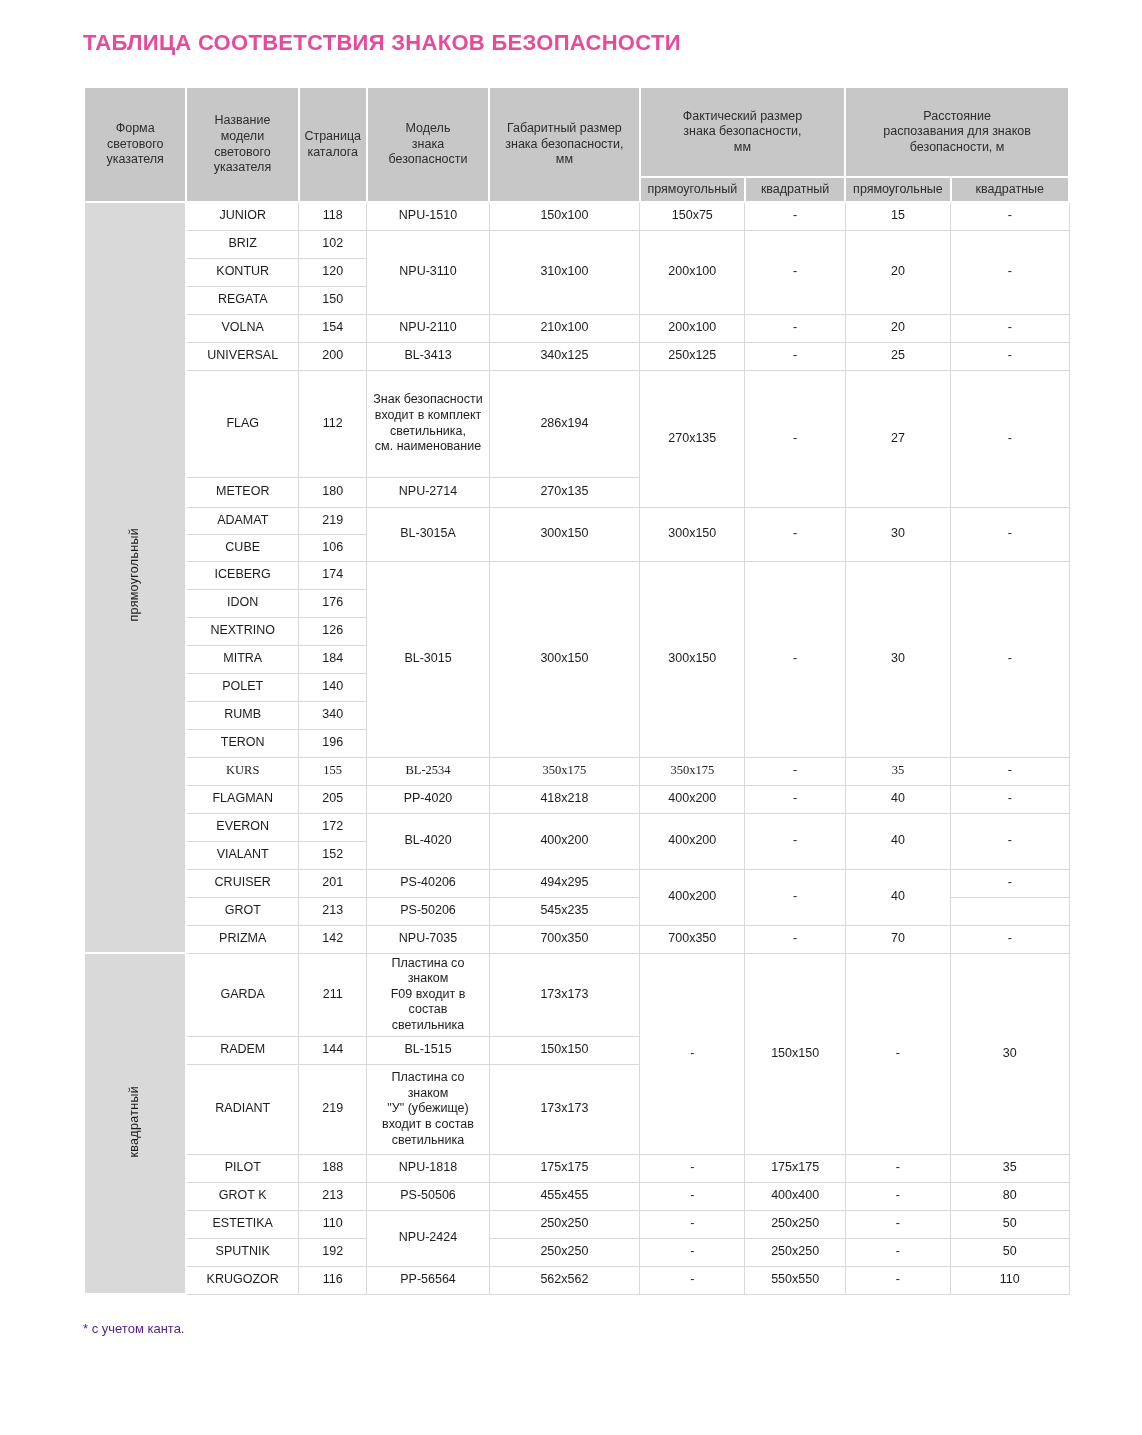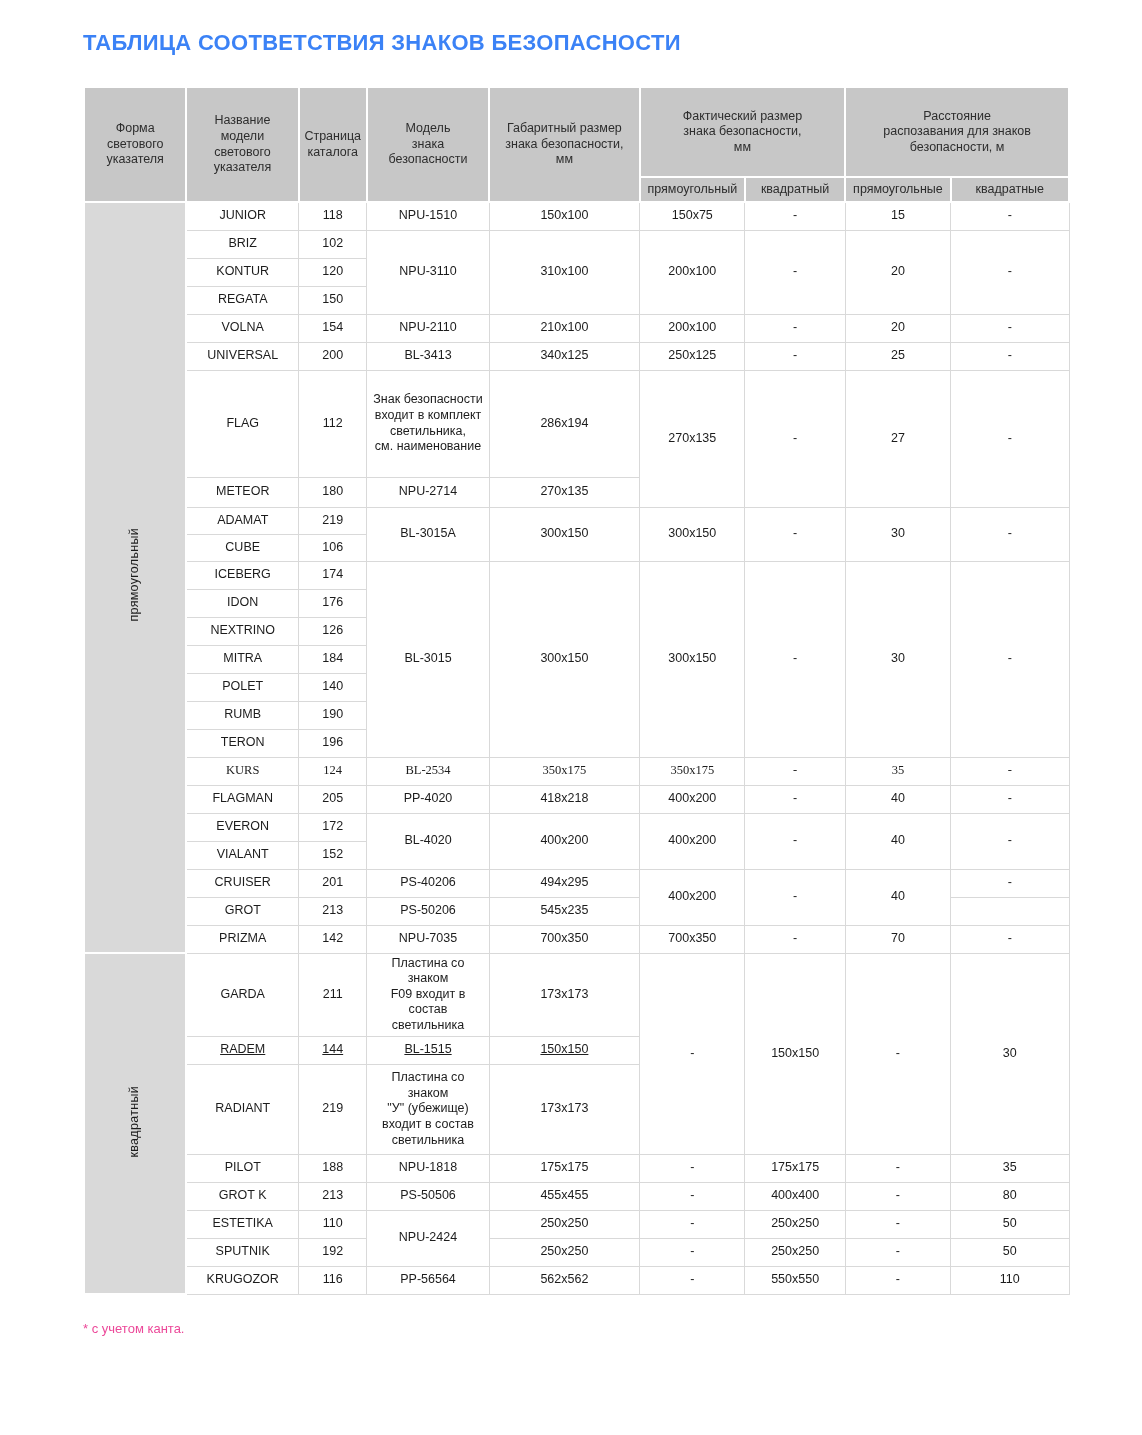--- a/index.html
+++ b/index.html
@@ -5,21 +5,21 @@
   html,body{margin:0;padding:0;background:#ffffff;}
   body{
     width:1142px;height:1435px;
     font-family:"Liberation Sans", sans-serif;
     color:#1f1f1f;
     -webkit-font-smoothing:antialiased;
   }
   .page{padding:30px 70px 0 83px;}
   .page-title{
     font-size:22px;font-weight:bold;letter-spacing:.3px;
-    color:#3b82f6;margin:0 0 30px 0;
+    color:#ec4899;margin:0 0 30px 0;
   }
   table.spec{
     border-collapse:collapse;table-layout:fixed;width:987px;
   }
   table.spec th, table.spec td{
     text-align:center;vertical-align:middle;
     font-size:12.5px;line-height:1.25;
     padding:2px 4px;overflow:hidden;
   }
   th.hdr{
@@ -35,21 +35,21 @@
   }
   td.shape span{
     display:inline-block;
     writing-mode:vertical-rl;transform:rotate(180deg);
     font-size:12.5px;color:#1c1c1c;letter-spacing:.3px;
   }
   td.txt{font-size:12px;line-height:1.3;white-space:pre-line;padding:4px 5px;}
   td.vtop{vertical-align:top;padding-top:6px;}
   .footnotes{margin-top:24px;max-width:1000px;}
   .footnote{
-    font-size:13px;line-height:1.5;color:#ec4899;margin:0 0 22px 0;
+    font-size:13px;line-height:1.5;color:#4c1d95;margin:0 0 22px 0;
   }
 </style>
 </head>
 <body>
 
 <div class="page">
   <h1 class="page-title">ТАБЛИЦА СООТВЕТСТВИЯ ЗНАКОВ БЕЗОПАСНОСТИ</h1>
 
   <table class="spec">
     <colgroup>
@@ -196,29 +196,29 @@
         <tr style="height: 28px;">
           <td class="cell">MITRA</td>
           <td class="cell">184</td>
         </tr>
         <tr style="height: 28px;">
           <td class="cell">POLET</td>
           <td class="cell">140</td>
         </tr>
         <tr style="height: 28px;">
           <td class="cell">RUMB</td>
-          <td class="cell">190</td>
+          <td class="cell">340</td>
         </tr>
         <tr style="height: 28px;">
           <td class="cell">TERON</td>
           <td class="cell">196</td>
         </tr>
         <tr style="height: 28px; font-family: Liberation Serif, serif;">
           <td class="cell">KURS</td>
-          <td class="cell">124</td>
+          <td class="cell">155</td>
           <td class="cell">BL-2534</td>
           <td class="cell">350x175</td>
           <td class="cell">350x175</td>
           <td class="cell">-</td>
           <td class="cell">35</td>
           <td class="cell">-</td>
         </tr>
         <tr style="height: 28px;">
           <td class="cell">FLAGMAN</td>
           <td class="cell">205</td>
@@ -276,21 +276,21 @@
           <td class="cell">211</td>
           <td class="cell txt">Пластина со знаком
 F09 входит в состав
 светильника</td>
           <td class="cell">173x173</td>
           <td class="cell" rowspan="3">-</td>
           <td class="cell" rowspan="3">150x150</td>
           <td class="cell" rowspan="3">-</td>
           <td class="cell" rowspan="3">30</td>
         </tr>
-        <tr style="height: 28px; text-decoration: underline;">
+        <tr style="height: 28px;">
           <td class="cell">RADEM</td>
           <td class="cell">144</td>
           <td class="cell">BL-1515</td>
           <td class="cell">150x150</td>
         </tr>
         <tr style="height: 90px;">
           <td class="cell">RADIANT</td>
           <td class="cell">219</td>
           <td class="cell txt">Пластина со знаком
 "У" (убежище)

